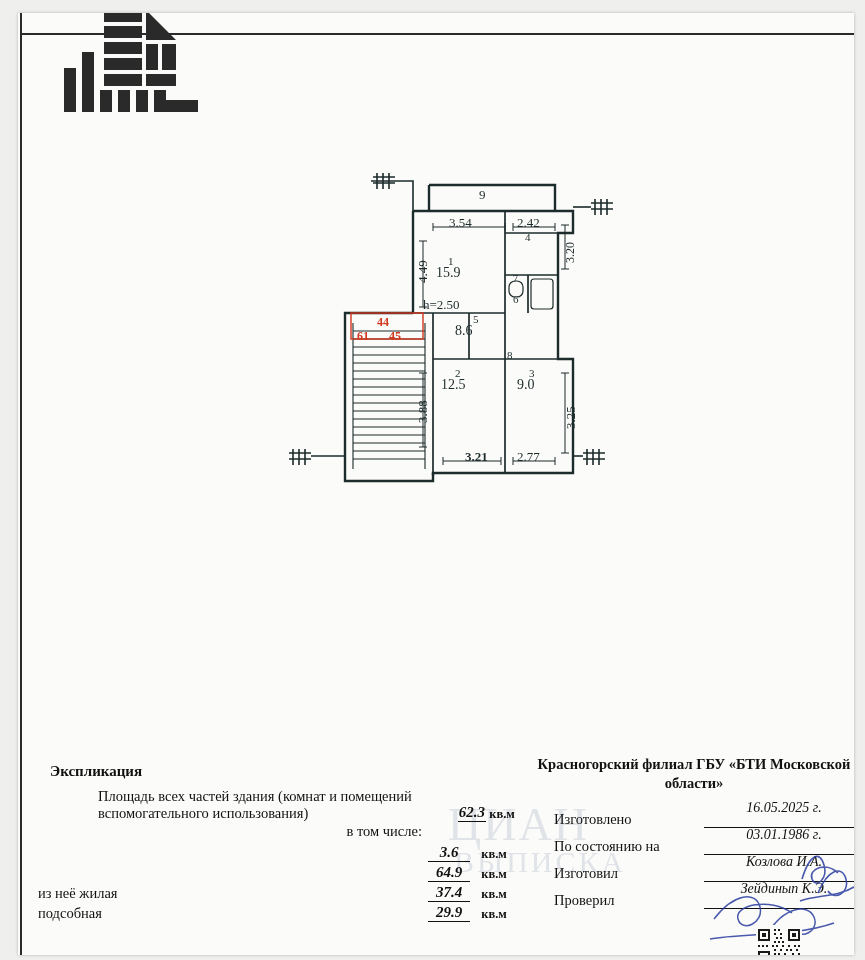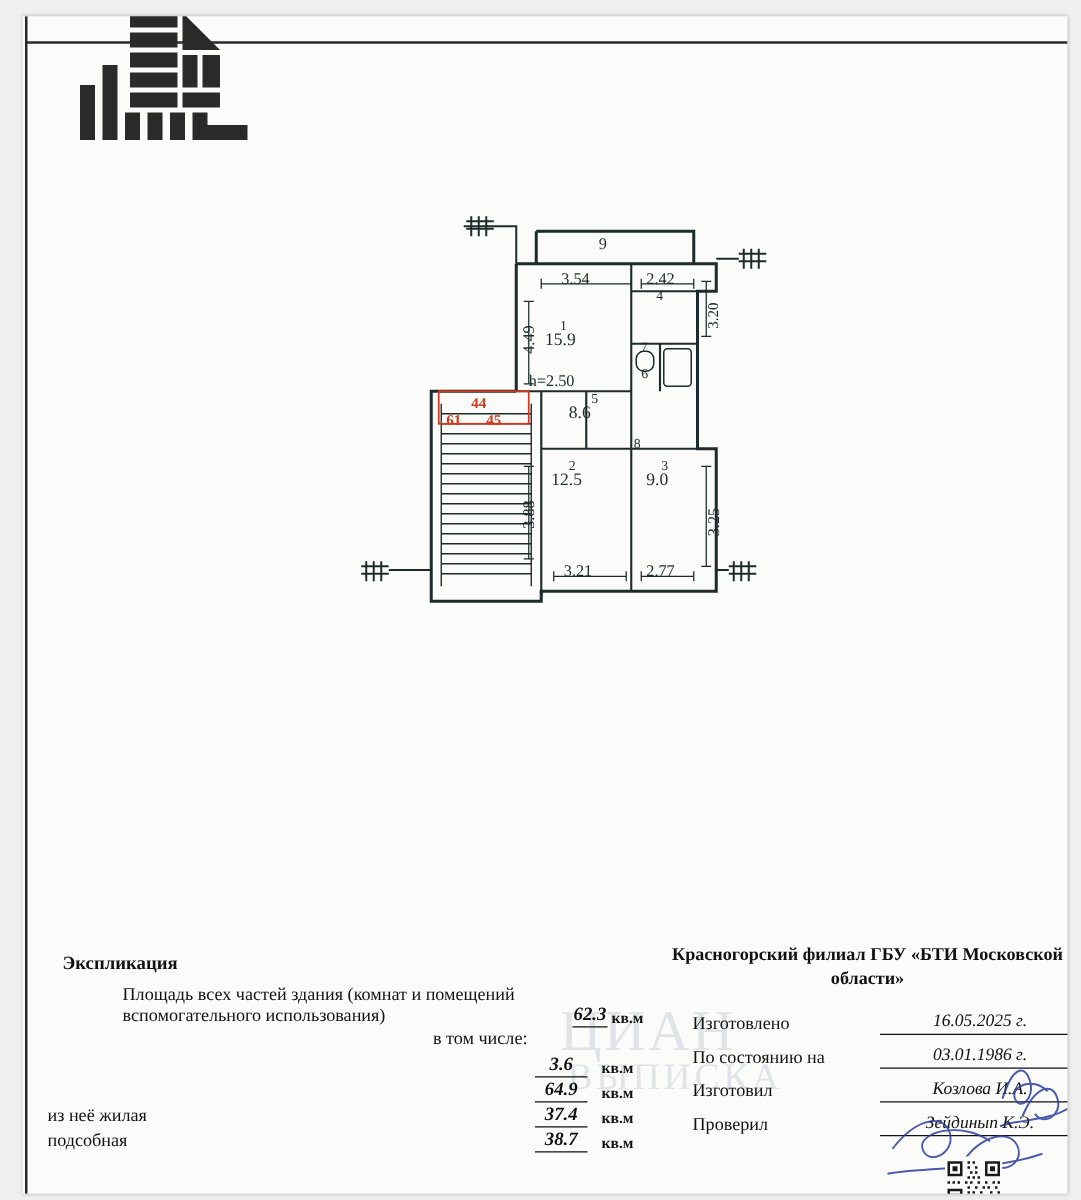--- a/index.html
+++ b/index.html
@@ -171,21 +171,21 @@
   .bti-label {
     width: 150px;
     line-height: 17px;
   }
   .bti-value {
     flex: 1;
     text-align: center;
     font-style: italic;
     border-bottom: 1.3px solid #111;
     font-size: 14px;
-    padding-bottom: 1px;
+    padding-bottom: 11px;
   }
   
   .sig {
     position: absolute;
     pointer-events: none;
   }
 
   
   .qr {
     position: absolute;
@@ -327,21 +327,21 @@
 
     
     <div class="pl-txt" style="left:150px; top:134px; font-size:13px;">h=2.50</div>
 
     
     <div class="pl-txt" style="left:176px; top:52px; font-size:13px;">3.54</div>
     <div class="pl-txt" style="left:244px; top:52px; font-size:13px;">2.42</div>
     <div class="pl-txt rot90" style="left:290px; top:100px; font-size:12px;">3.20</div>
     <div class="pl-txt rot90" style="left:142px; top:120px; font-size:13px;">4.49</div>
     <div class="pl-txt rot90" style="left:142px; top:260px; font-size:13px;">3.88</div>
-    <div class="pl-txt" style="left:178px; top:286px; font-size:13px;">3.21</div>
+    <div class="pl-txt" style="left:192px; top:286px; font-size:13px;font-weight:bold;">3.21</div>
     <div class="pl-txt" style="left:244px; top:286px; font-size:13px;">2.77</div>
     <div class="pl-txt rot90" style="left:290px; top:266px; font-size:13px;">3.25</div>
 
     
     <div class="pl-txt pl-red" style="left:104px; top:152px; font-size:12px;">44</div>
     <div class="pl-txt pl-red" style="left:84px; top:166px; font-size:12px;">61</div>
     <div class="pl-txt pl-red" style="left:116px; top:166px; font-size:12px;">45</div>
   </div>
 
   <div class="watermark">
@@ -366,21 +366,21 @@
       <div class="expl-val">64.9</div>
       <div class="expl-unit">кв.м</div>
     </div>
     <div class="expl-row">
       <div class="expl-label">из неё жилая</div>
       <div class="expl-val">37.4</div>
       <div class="expl-unit">кв.м</div>
     </div>
     <div class="expl-row">
       <div class="expl-label">подсобная</div>
-      <div class="expl-val">38.7</div>
+      <div class="expl-val">29.9</div>
       <div class="expl-unit">кв.м</div>
     </div>
   </div>
 
   <div class="bti-title">Красногорский филиал ГБУ «БТИ Московской области»</div>
 
   <div class="bti-rows">
     <div class="bti-row">
       <div class="bti-label">Изготовлено</div>
       <div class="bti-value">16.05.2025 г.</div>

